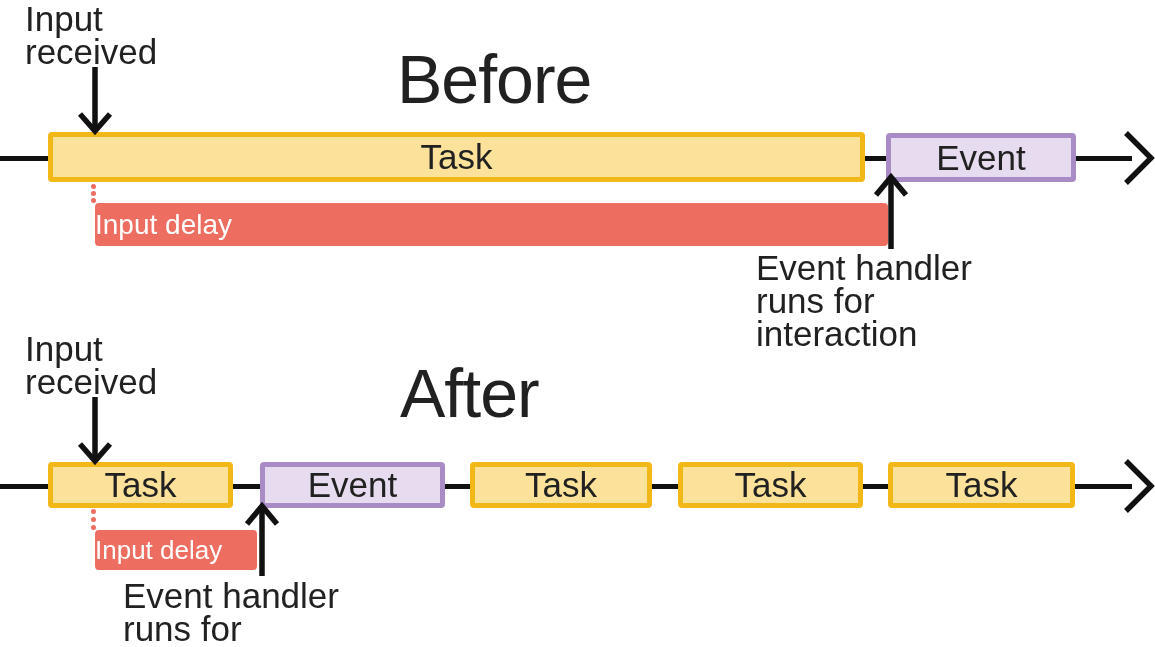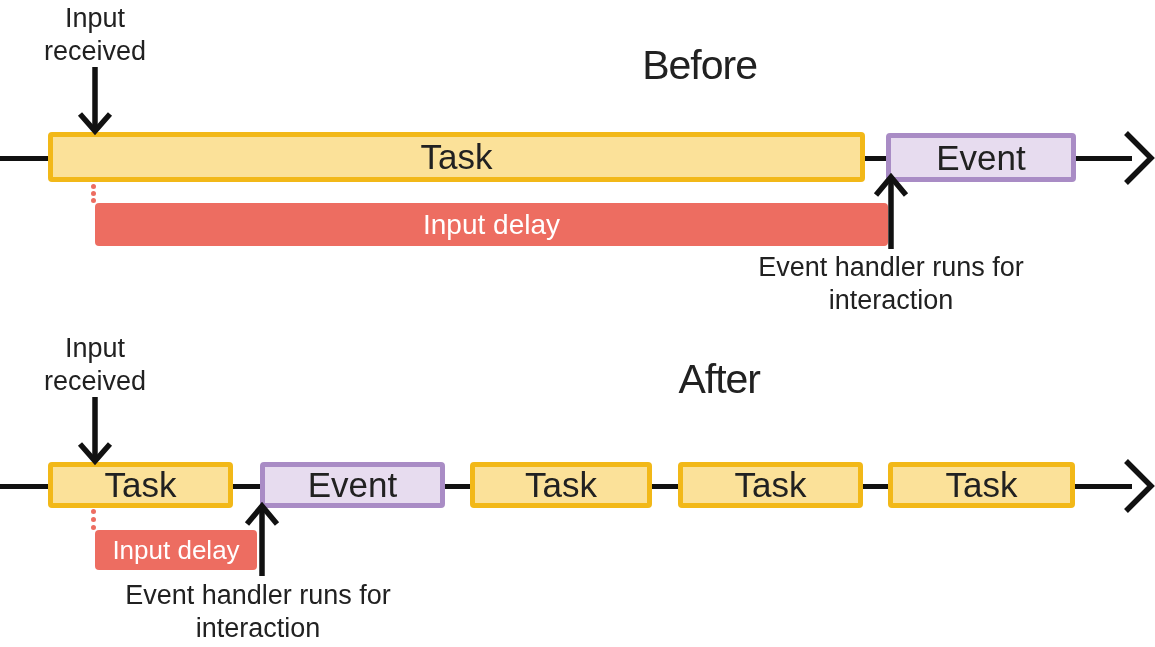--- a/index.html
+++ b/index.html
@@ -12,31 +12,30 @@
     position: relative;
     width: 1155px;
     height: 647px;
     background: #ffffff;
     overflow: hidden;
     color: var(--text, #212121);
   }
   .abs { position: absolute; }
 
   .section-title {
-    font-size: 41px;
+    font-size: 68px;
     line-height: 1.05;
     color: var(--text, #212121);
-    text-align: right;
+    text-align: left;
     letter-spacing: -1px;
   }
 
   .note {
-    font-size: 27px;
+    font-size: 35px;
     line-height: 33px;
-    text-align: center;
     color: var(--text, #212121);
   }
 
   .timeline-line {
     height: 5px;
     background: var(--line, #111111);
     z-index: 0;
   }
 
   .box {
@@ -57,21 +56,20 @@
     background: var(--event-fill, #e7dcef);
     border: 5px solid var(--event-border, #a98cc5);
   }
 
   .delay-bar {
     box-sizing: border-box;
     background: var(--delay-fill, #ed6d61);
     border-radius: 4px;
     display: flex;
     align-items: center;
-    justify-content: center;
     color: var(--delay-text, #ffffff);
     z-index: 1;
   }
   .delay-bar.big { font-size: 28px; }
   .delay-bar.small { font-size: 26px; }
 
   .dotted-connector {
     width: 0;
     border-left: 5px dotted var(--delay-fill, #ed6d61);
     z-index: 0;

